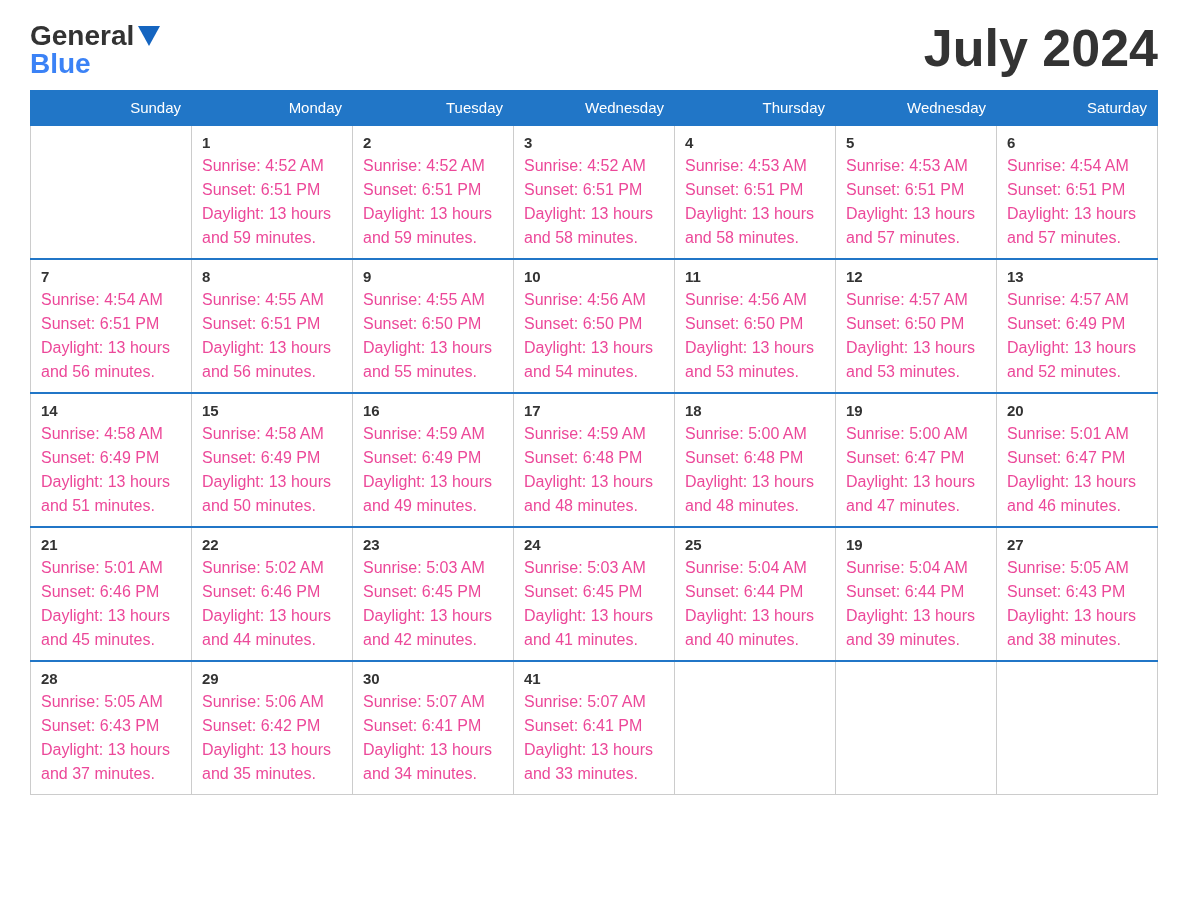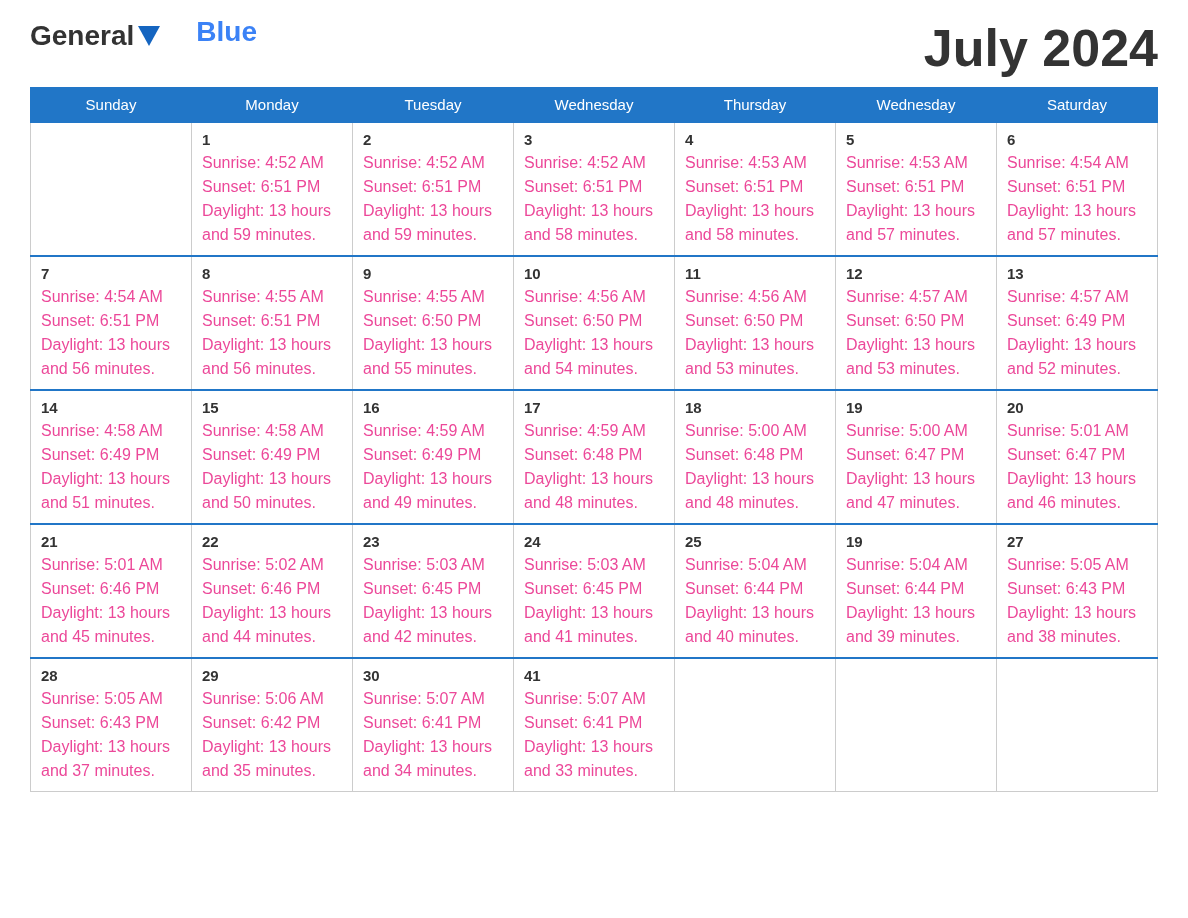--- a/index.html
+++ b/index.html
@@ -35,21 +35,21 @@
       width: 100%;
       border-collapse: collapse;
       margin-top: 10px;
     }
     .calendar-table th {
       background-color: #2176c7;
       color: #fff;
       font-size: 15px;
       font-weight: normal;
       padding: 8px 10px;
-      text-align: center;
+      text-align: right;
       border: 1px solid #2176c7;
     }
     .calendar-table td {
       vertical-align: top;
       padding: 8px 10px;
       border: 1px solid #ccc;
       font-size: 12.5px;
       color: #333;
       width: 14.28%;
       height: 100px;
@@ -70,22 +70,21 @@
     }
     .calendar-table tbody tr:not(:first-child) td {
       border-top: 2px solid #2176c7;
     }
     .calendar-table td.empty {
       background: #fff;
     }
     
     .logo-container {
       display: flex;
-      flex-direction: row;
-      gap: 36px;
+      flex-direction: column;
     }
     .logo-row1 {
       display: flex;
       align-items: center;
     }
     .general-text {
       font-size: 28px;
       font-weight: bold;
       color: #333;
     }

